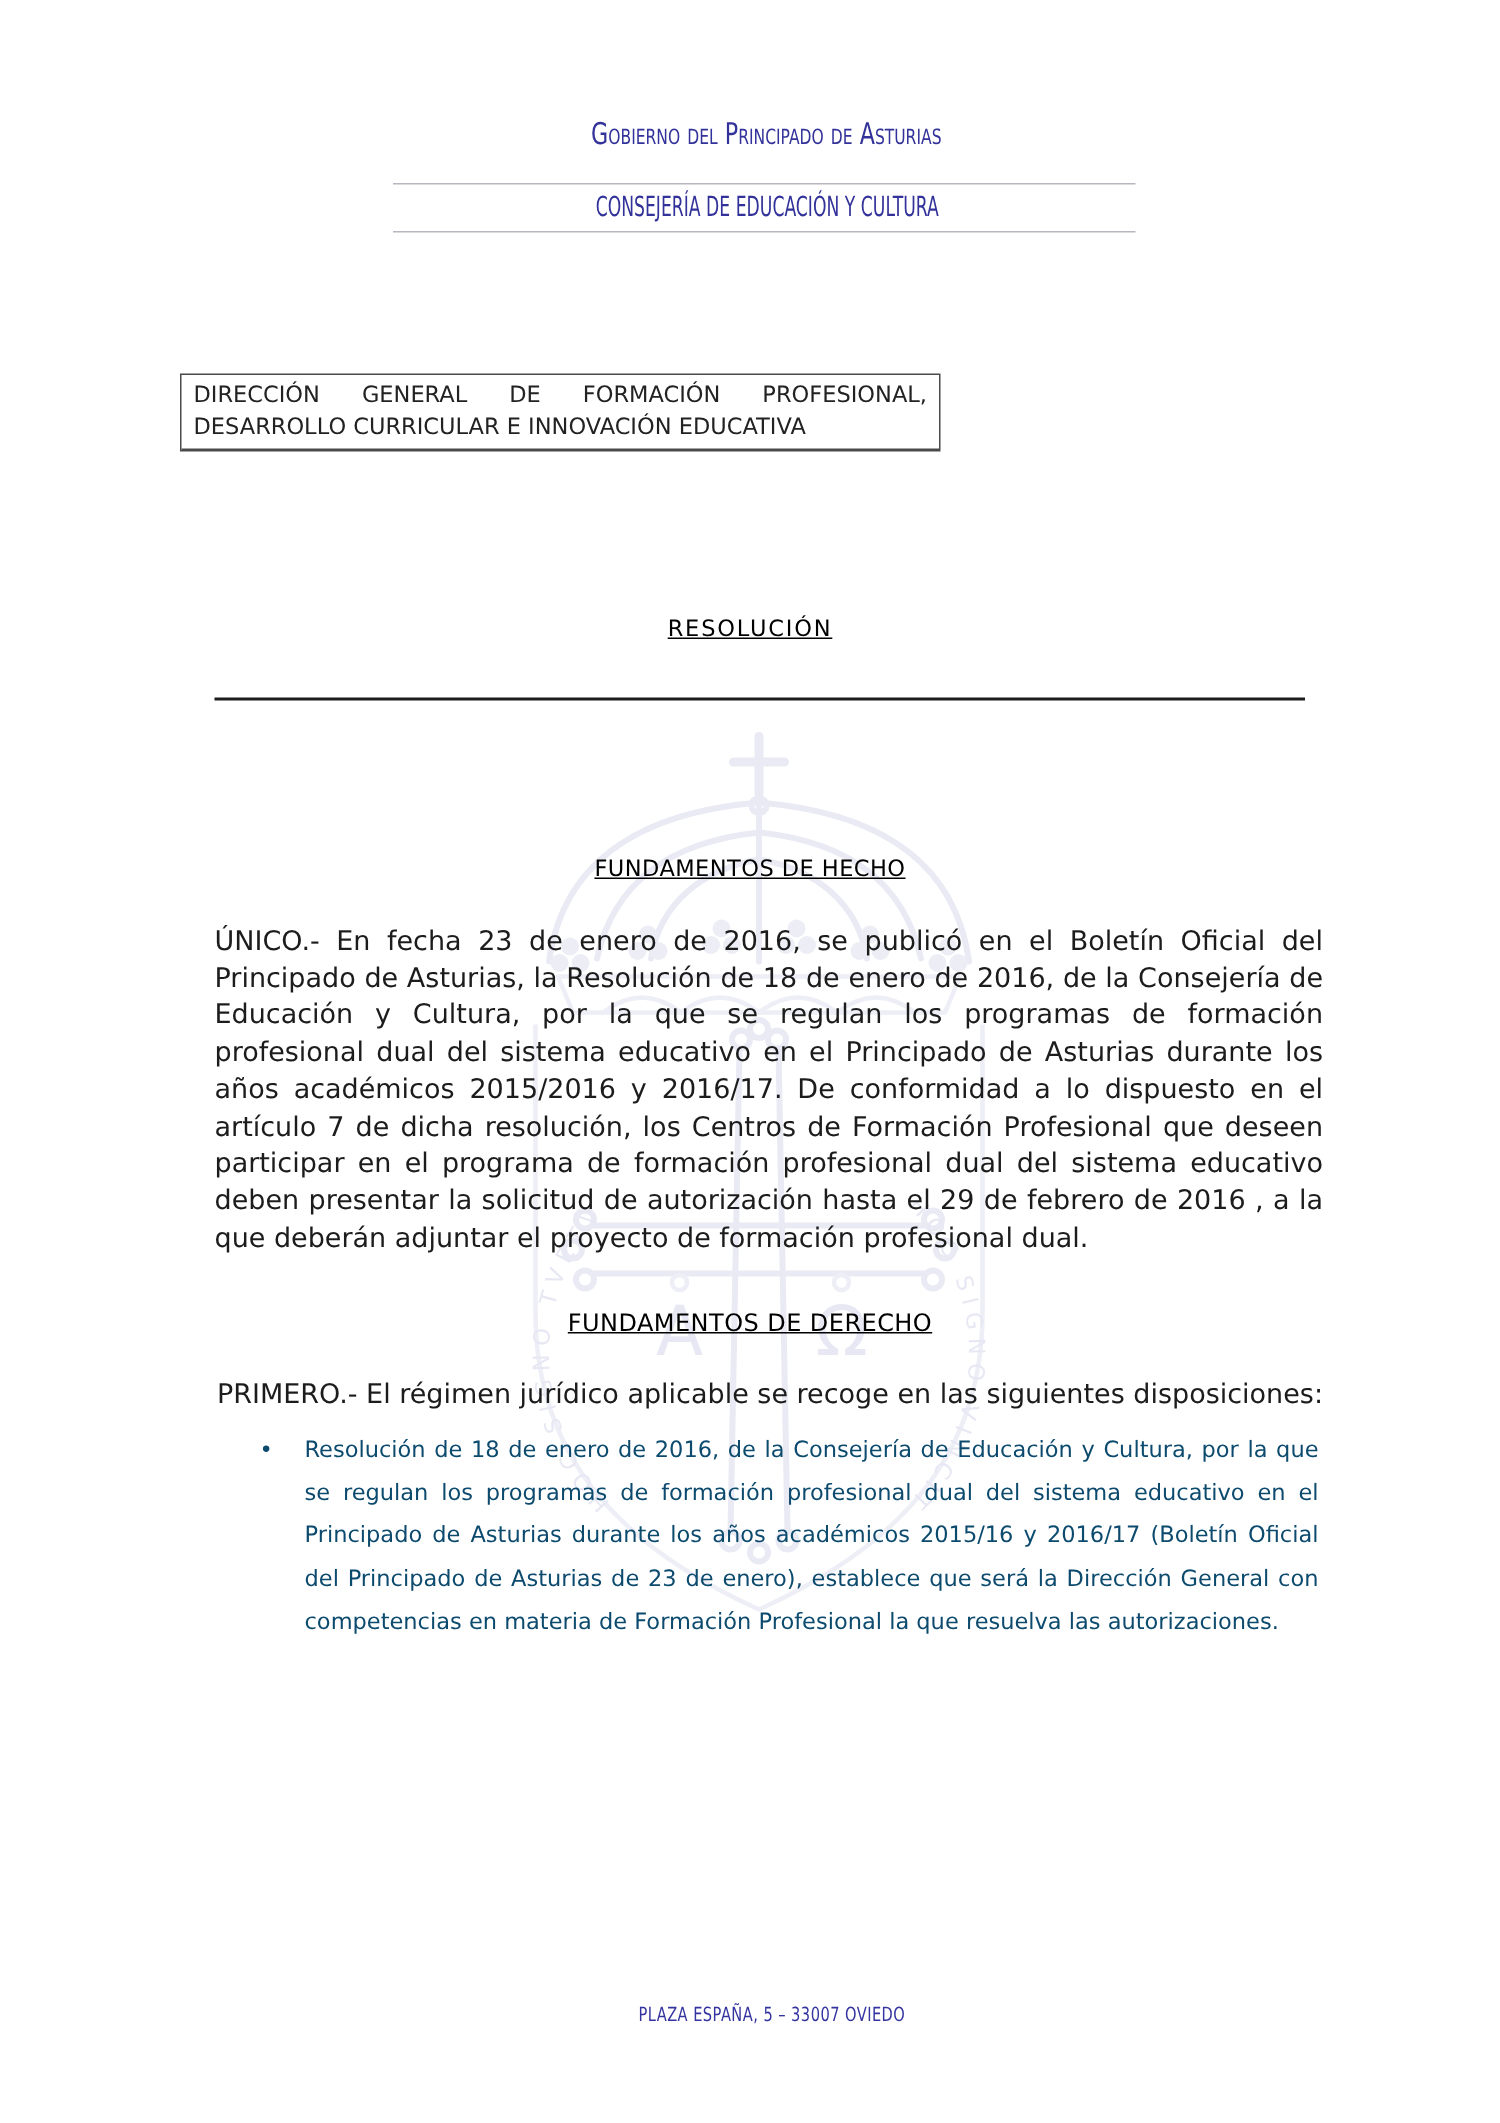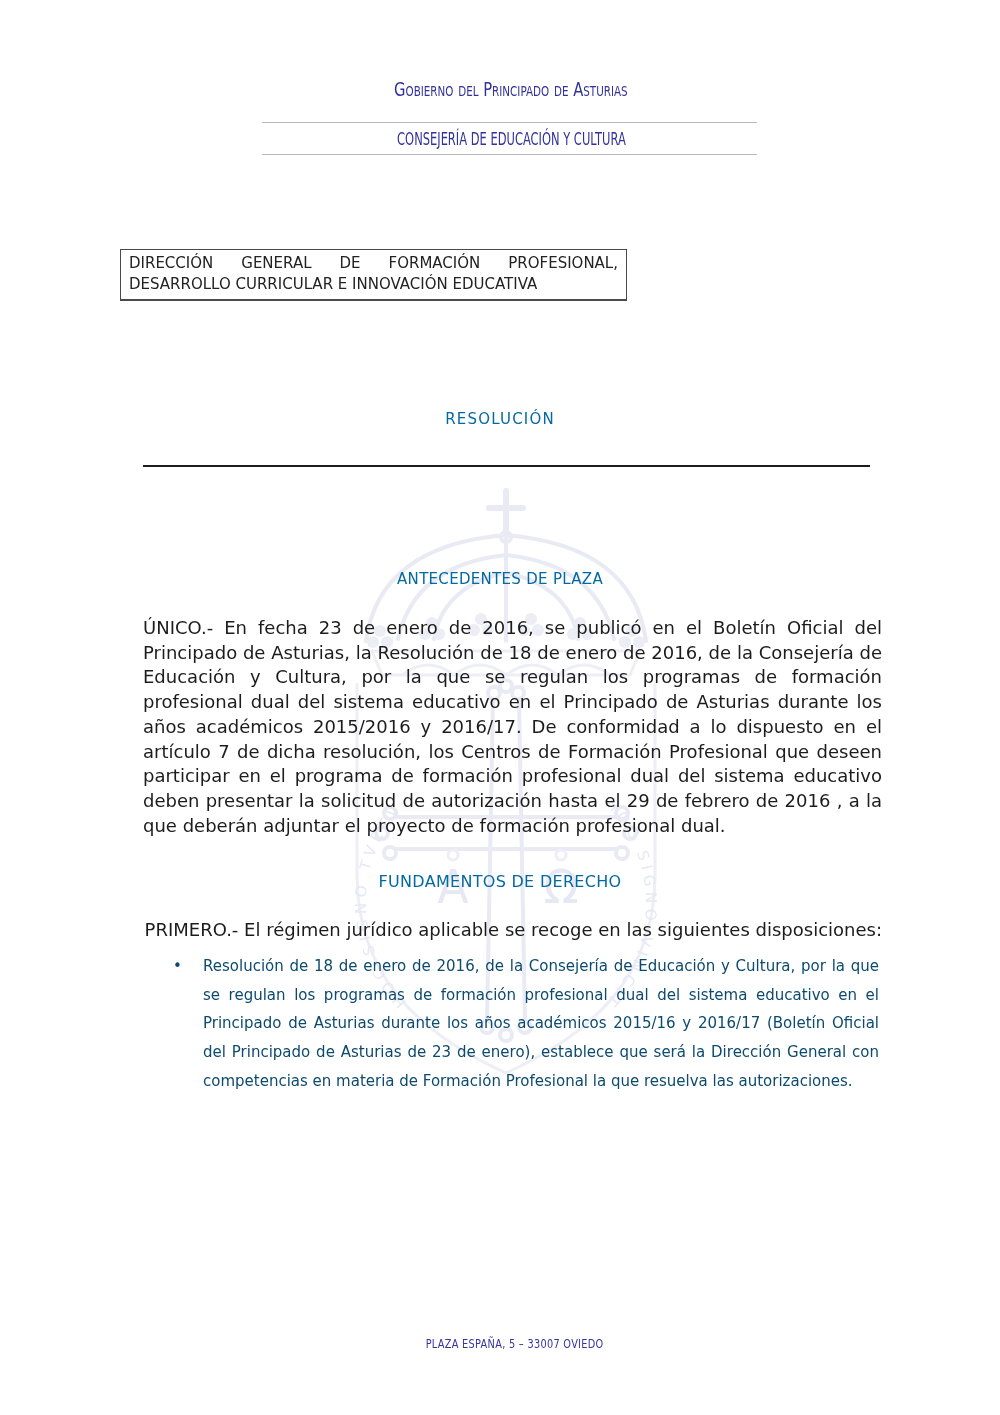--- a/index.html
+++ b/index.html
@@ -19,21 +19,21 @@
   .hdr-rule{left:262px;width:495px;height:0;border-top:1px solid #b7b7bf;}
   .r1{top:122px}
   .r2{top:154px}
   
   .subject-box{left:120px;top:249px;width:507px;border:1px solid #4a4a4a;
                box-sizing:border-box;background:transparent;}
   .cell{padding:3px 8px 5px 8px;font-size:15px;line-height:20.5px;
         text-align:justify;color:#222;}
   .cell-title{border-bottom:1px solid #4a4a4a;}
   
-  .h-center{left:0;width:1000px;text-align:center;color:#0369a1;}
+  .h-center{left:0;width:1000px;text-align:center;color:#000000;text-decoration:underline;}
   .h-res{top:410px;font-size:15px;letter-spacing:1.2px;}
   .main-rule{top:465px;left:143px;width:727px;height:2px;background:#1d1d1d;}
   .h-ante{top:570px;font-size:15px;letter-spacing:.3px;}
   .h-fund{top:872px;font-size:16px;letter-spacing:.3px;}
   
   .body-par{margin:0;left:143px;width:739px;font-size:18px;line-height:24.7px;
             text-align:justify;color:#1c1c1c;}
   .p-unico{top:616px;}
   .p-primero{top:918px;text-align:right;}
   .bullets{left:143px;top:952px;width:739px;margin:0;padding:0;list-style:none;}
@@ -148,21 +148,21 @@
   </div>
   <div class="abs hdr-rule r2 z1"></div>
 
   <div class="abs subject-box z1">
     <div class="cell cell-title">DIRECCIÓN GENERAL DE FORMACIÓN PROFESIONAL, DESARROLLO CURRICULAR E INNOVACIÓN EDUCATIVA</div>
   </div>
 
   <div class="abs h-center h-res z1">RESOLUCIÓN</div>
   <div class="abs main-rule z1"></div>
 
-  <div class="abs h-center h-ante z1">ANTECEDENTES DE PLAZA</div>
+  <div class="abs h-center h-ante z1">FUNDAMENTOS DE HECHO</div>
   <p class="abs body-par p-unico z1">ÚNICO.- En fecha 23 de enero de 2016, se publicó en el Boletín Oficial del Principado de Asturias, la Resolución de 18 de enero de 2016, de la Consejería de Educación y Cultura, por la que se regulan los programas de formación profesional dual del sistema educativo en el Principado de Asturias durante los años académicos 2015/2016 y 2016/17. De conformidad a lo dispuesto en el artículo 7 de dicha resolución, los Centros de Formación Profesional que deseen participar en el programa de formación profesional dual del sistema educativo deben presentar la solicitud de autorización hasta el 29 de febrero de 2016 , a la que deberán adjuntar el proyecto de formación profesional dual.</p>
 
   <div class="abs h-center h-fund z1">FUNDAMENTOS DE DERECHO</div>
   <p class="abs body-par p-primero z1">PRIMERO.- El régimen jurídico aplicable se recoge en las siguientes disposiciones:</p>
 
   <ul class="abs bullets z1">
     <li>Resolución de 18 de enero de 2016, de la Consejería de Educación y Cultura, por la que se regulan los programas de formación profesional dual del sistema educativo en el Principado de Asturias durante los años académicos 2015/16 y 2016/17 (Boletín Oficial del Principado de Asturias de 23 de enero), establece que será la Dirección General con competencias en materia de Formación Profesional la que resuelva las autorizaciones.</li>
   </ul>
 
   <div class="abs footer z1">

